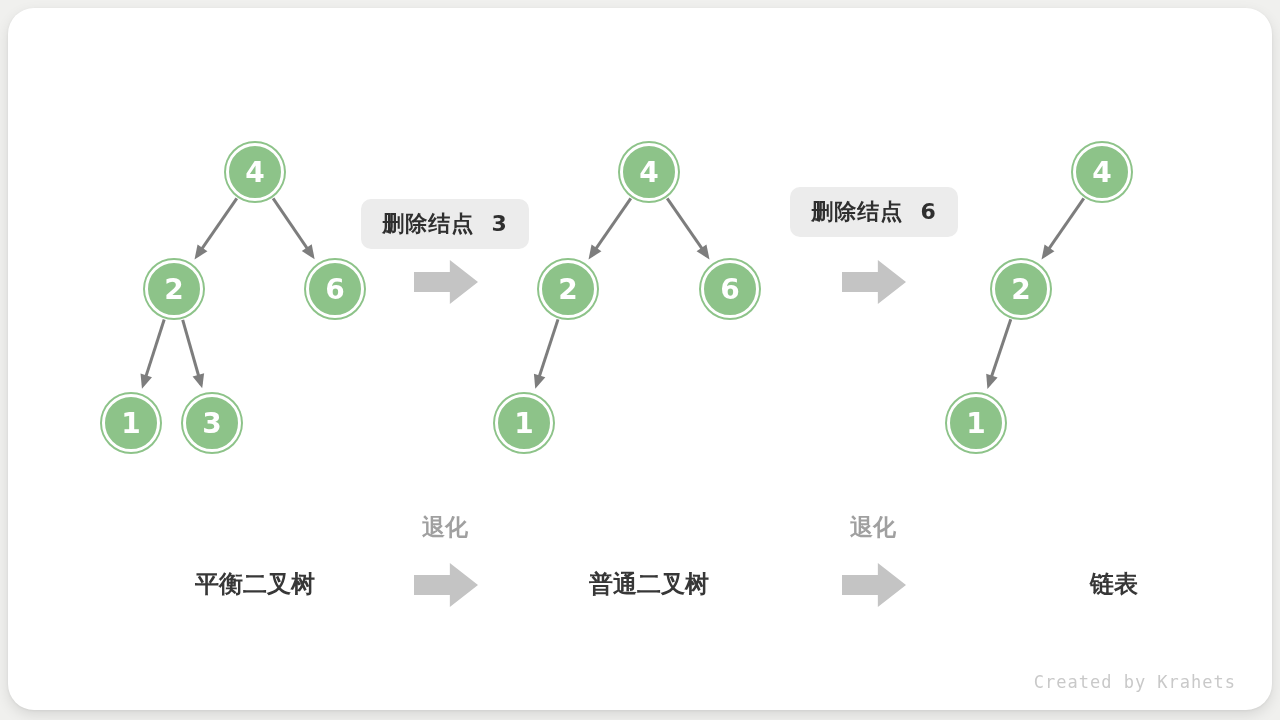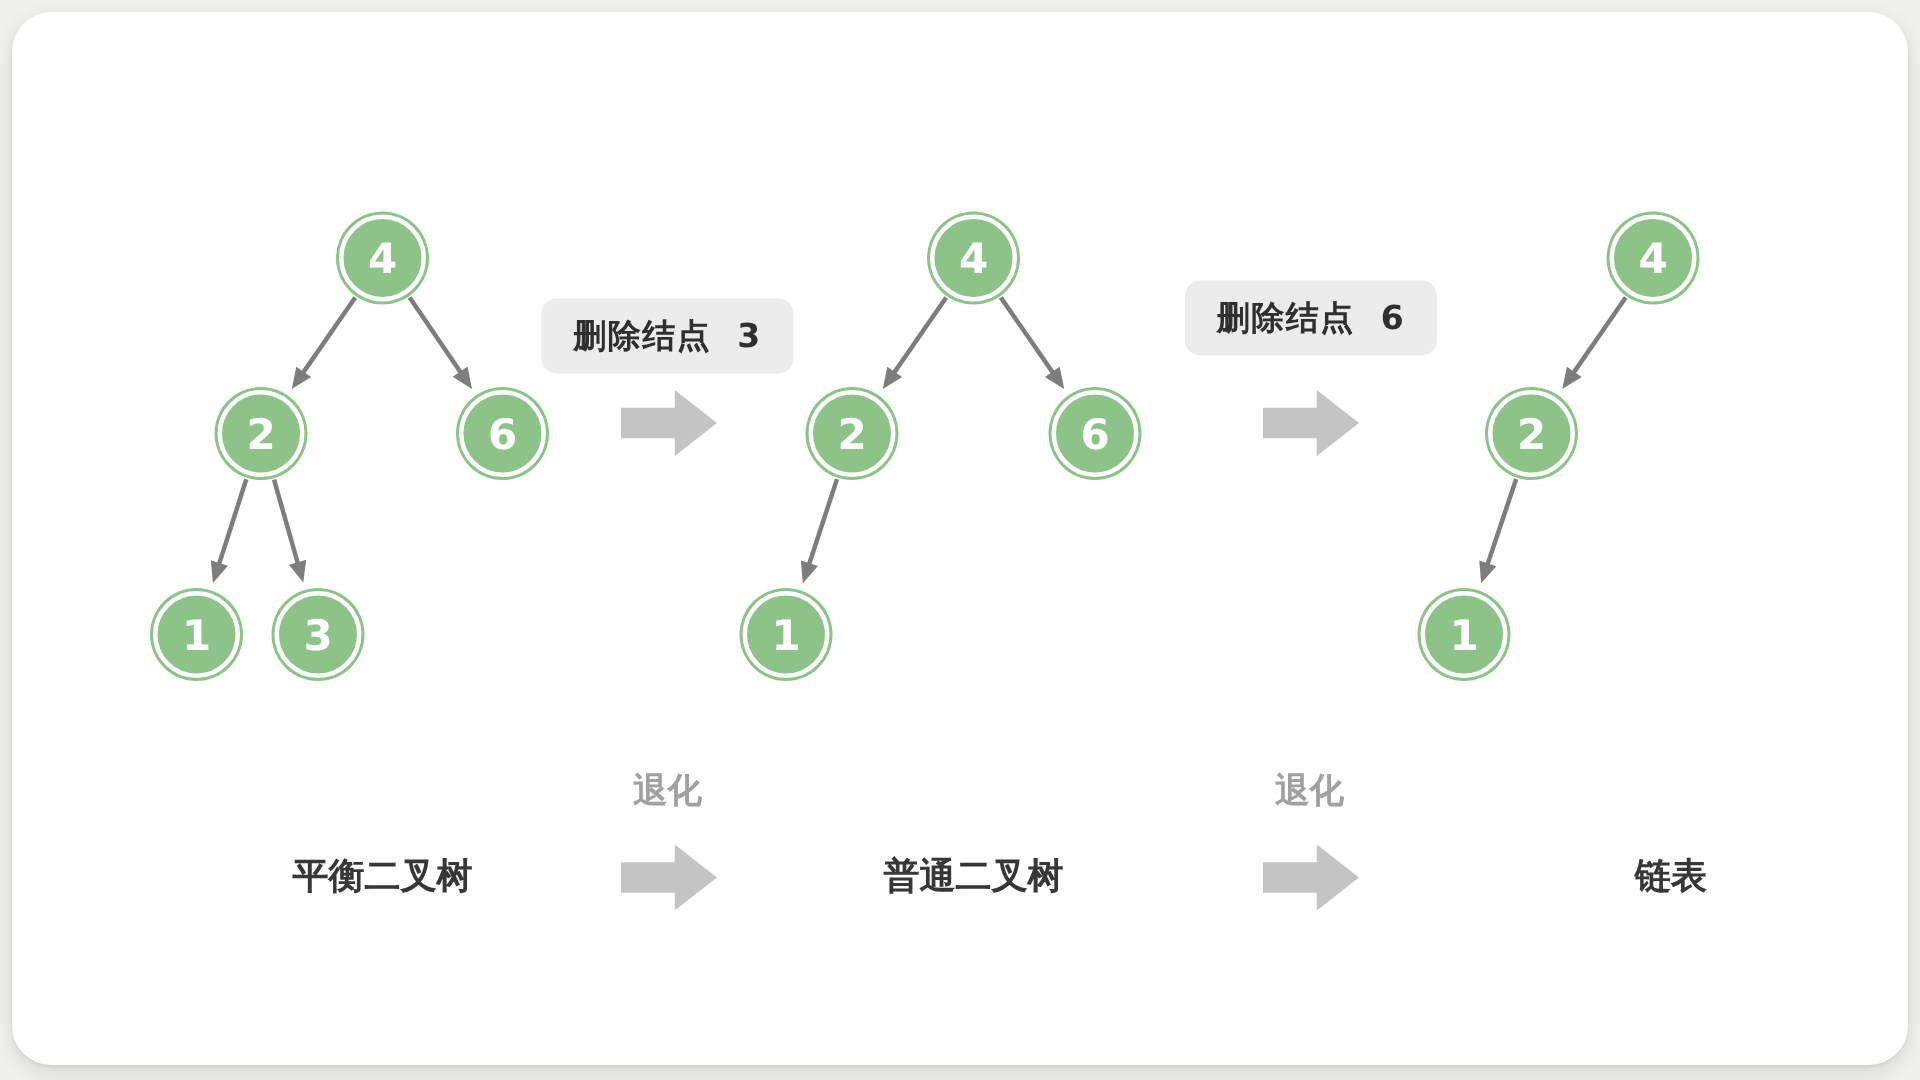--- a/index.html
+++ b/index.html
@@ -149,14 +149,15 @@
         <div class="block-arrow" style="left: 438px; top: 274px;"></div>
         <div class="block-arrow" style="left: 866px; top: 274px;"></div>
         <div class="block-arrow" style="left: 438px; top: 577px;"></div>
         <div class="block-arrow" style="left: 866px; top: 577px;"></div>
         <div class="degrade-label" style="left: 437px; top: 519px;">退化</div>
         <div class="degrade-label" style="left: 865px; top: 519px;">退化</div>
         <div class="tree-title" style="left: 247px; top: 576px;">平衡二叉树</div>
         <div class="tree-title" style="left: 641px; top: 576px;">普通二叉树</div>
         <div class="tree-title" style="left: 1094px; top: 576px; margin-left: 12px;">链表</div>
       </div>
+    <div class="credit">Created by Krahets</div>
   </div>
 </div>
 
 </body></html>

